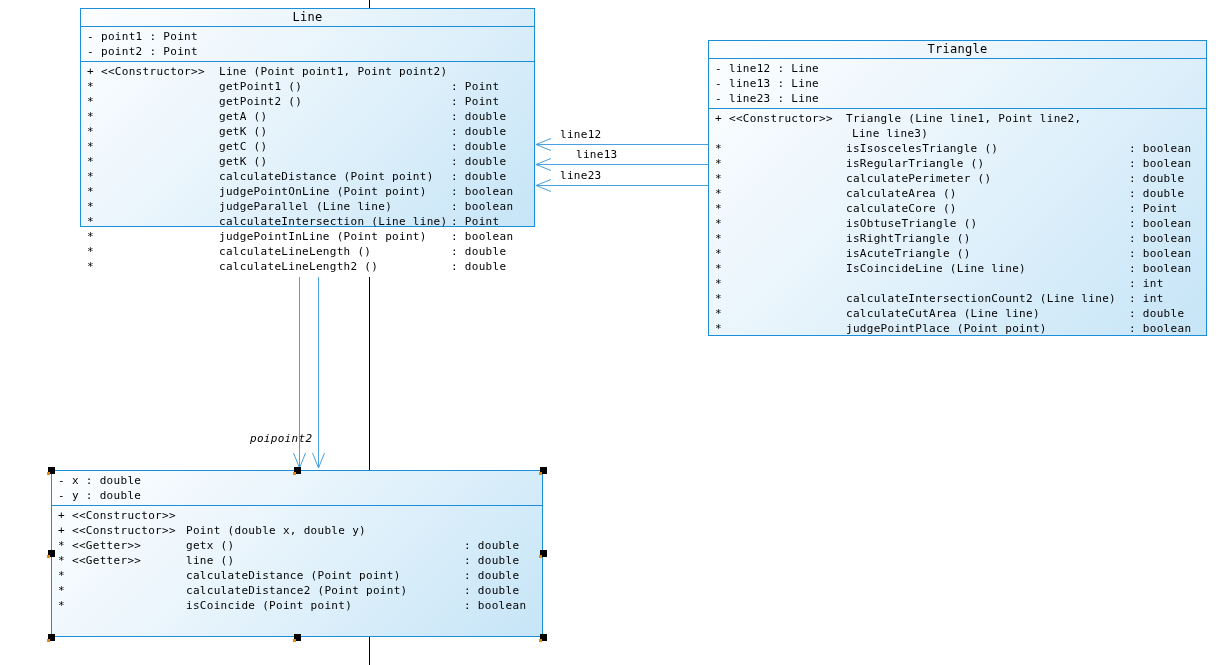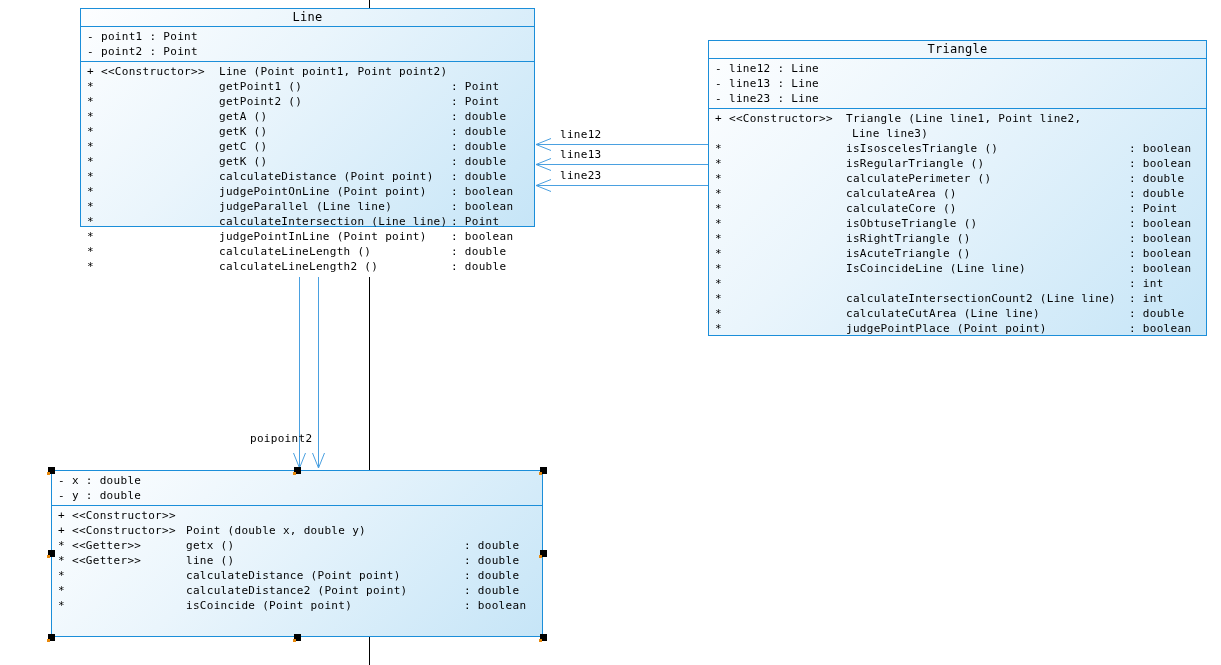--- a/index.html
+++ b/index.html
@@ -29,23 +29,23 @@
   .row{ position:relative; height:15px; line-height:15px; white-space:nowrap; }
   .c-vis  { position:absolute; left:6px; }
   .c-st   { position:absolute; left:20px; }
   .c-aname{ position:absolute; left:20px; }
   .c-name { position:absolute; left:var(--name-x); }
   .c-cont { left:calc(var(--name-x) + 6px);text-align:center; }
   .c-type { position:absolute; left:var(--type-x); }
   
   .edge-label{ position:absolute; height:14px; line-height:14px; }
   #lbl-line12   { left:560px; top:128px; }
-  #lbl-line13   { left:560px; top:148px; }
+  #lbl-line13   { left:576px; top:148px; }
   #lbl-line23   { left:560px; top:169px; }
-  #lbl-poipoint2{ left:250px; top:432px; }
+  #lbl-poipoint2{ left:250px; top:432px;font-style:italic; }
   
   #wires{ position:absolute; left:0; top:0; width:1221px; height:665px; }
   
   .handle{ position:absolute; width:7px; height:7px; background:#000; }
   .handle::after{
     content:''; position:absolute; left:-1px; bottom:-1px;
     width:3px; height:3px; background:#e8890c;
   }
 </style>
 </head>

